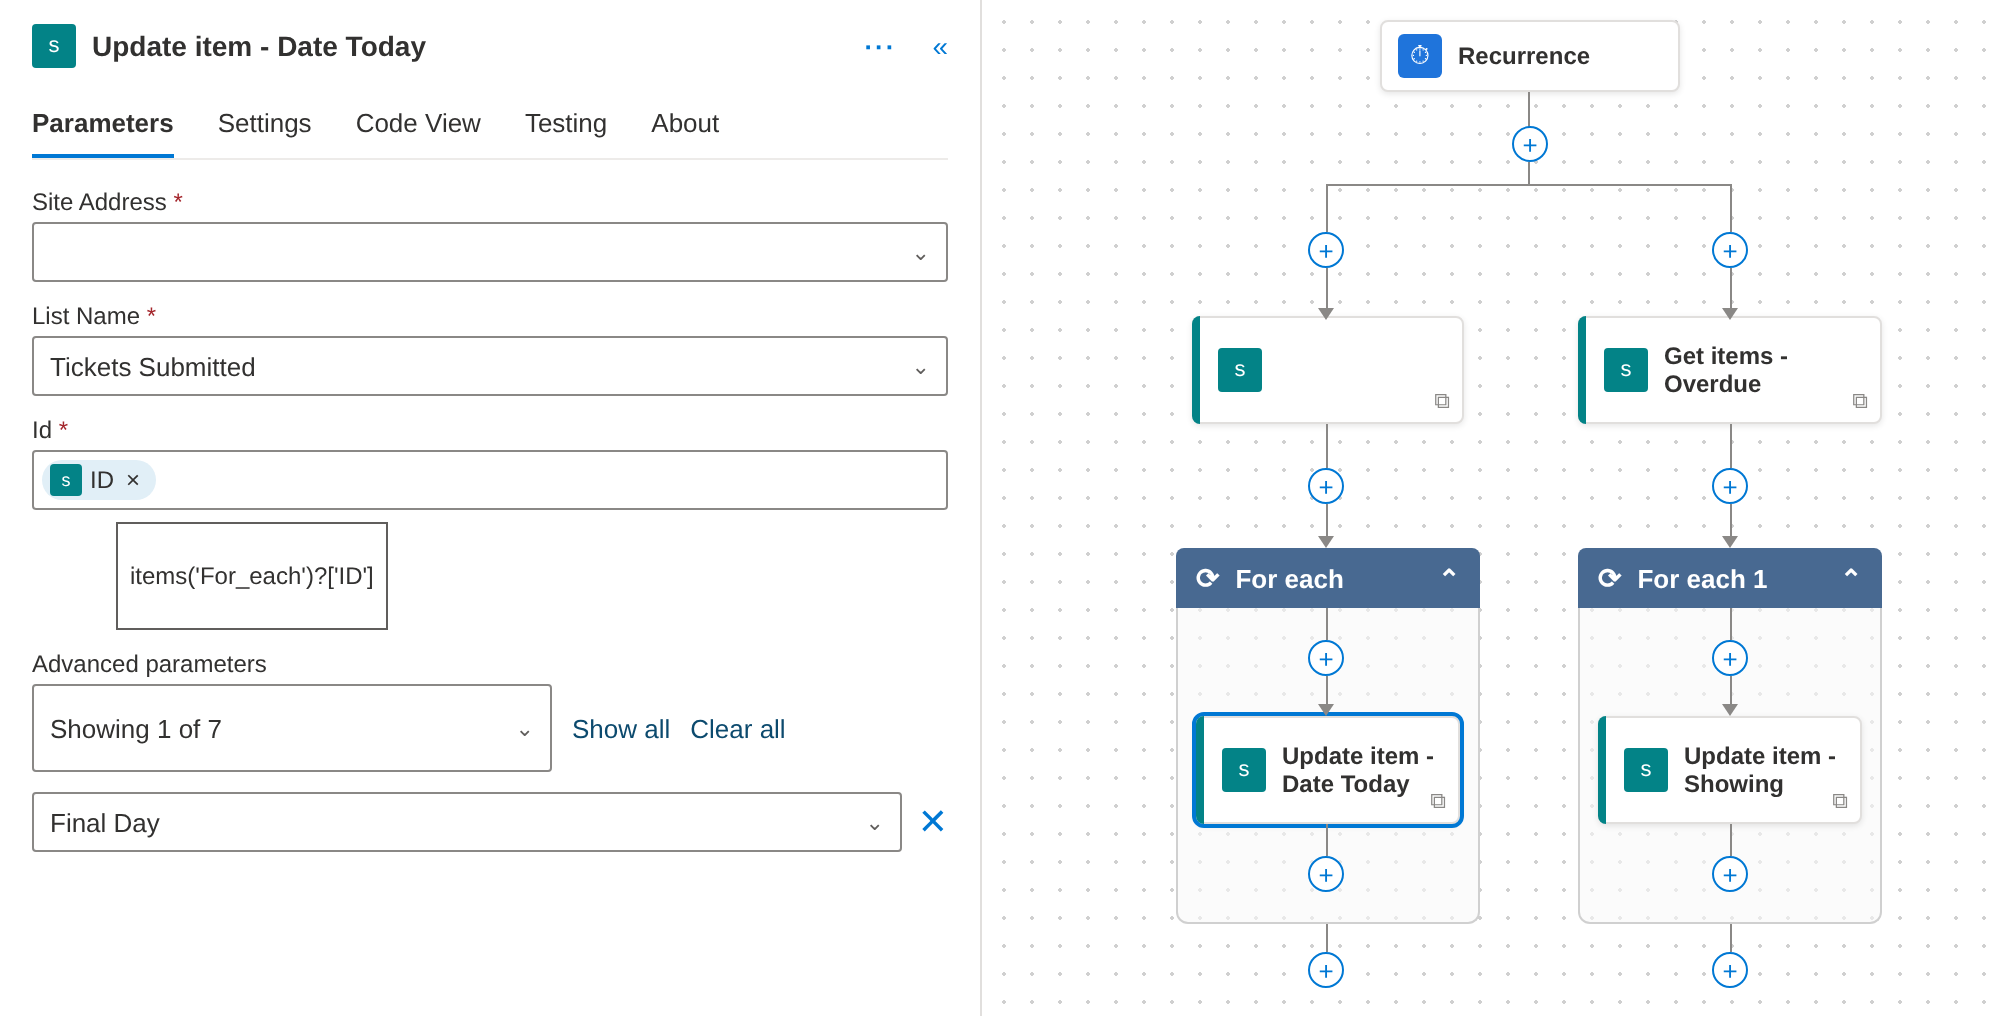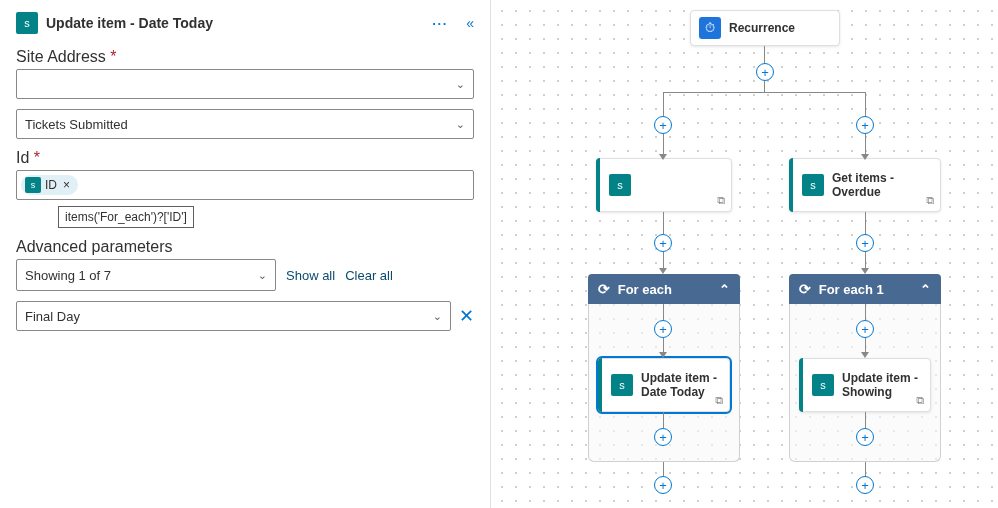--- a/index.html
+++ b/index.html
@@ -10,34 +10,34 @@
 .sp-icon { width: 22px; height: 22px; background: #038387; color: #fff; display: flex; align-items: center; justify-content: center; font-size: 11px; border-radius: 2px; flex-shrink: 0; }
 .hdr-title { font-weight: 600; font-size: 14px; flex: 1; }
 .hdr-dots { color: #0078d4; font-weight: bold; letter-spacing: 1px; cursor: pointer; }
 .hdr-collapse { color: #0078d4; margin-left: 10px; cursor: pointer; font-size: 14px; }
 
 .tabs { display: flex; gap: 22px; border-bottom: 1px solid #edebe9; margin-bottom: 14px; }
 .tab { padding: 6px 0 8px; font-size: 13px; cursor: pointer; border-bottom: 2px solid transparent; }
 .tab.active { border-bottom-color: #0078d4; font-weight: 600; }
 
 .field { margin-bottom: 10px; }
-.field-label { font-size: 16px; margin-bottom: 3px; display: block; }
+.field-label { font-size: 12px; margin-bottom: 3px; display: block; }
 .req::after { content: " *"; color: #a4262c; }
 .select-box { border: 1px solid #8a8886; border-radius: 2px; height: 30px; display: flex; align-items: center; padding: 0 8px; position: relative; cursor: pointer; background: #fff; }
 .select-box .chevron { margin-left: auto; font-size: 11px; color: #605e5c; }
 
 .token-row { border: 1px solid #8a8886; border-radius: 2px; min-height: 30px; padding: 4px; display: flex; align-items: center; }
 .token { background: #e1eff7; border-radius: 10px; padding: 2px 8px 2px 4px; display: inline-flex; align-items: center; gap: 4px; font-size: 12px; }
 .token .sp-icon { width: 16px; height: 16px; font-size: 9px; border-radius: 2px; }
 .token-x { cursor: pointer; margin-left: 2px; }
 
-.tooltip { border: 1px solid #605e5c; padding: 3px 6px; font-size: 12px; background: #fff; margin-top: 6px; margin-left: 42px; display: inline-block; }
+.tooltip { border: 1px solid #605e5c; padding: 19px 6px; font-size: 12px; background: #fff; margin-top: 6px; margin-left: 42px; display: inline-block; }
 
 .adv-row { display: flex; align-items: center; gap: 10px; }
-.adv-row .select-box { flex: 0 0 260px; height: 32px; }
+.adv-row .select-box { flex: 0 0 260px; height: 44px; }
 .link { color: #0c4a6e; font-size: 13px; cursor: pointer; }
 
 .status-row { display: flex; align-items: center; gap: 8px; }
 .status-row .select-box { flex: 1; gap: 44px; }
 .close-x { color: #0078d4; font-size: 18px; cursor: pointer; font-weight: 300; }
 
 .right-panel { flex: 1; border-left: 1px solid #e1dfdd; position: relative; background-image: radial-gradient(#d0d0d0 1px, transparent 1px); background-size: 14px 14px; background-position: 4px 4px; }
 .canvas { position: absolute; inset: 0; }
 
 .node { position: absolute; background: #fff; border: 1px solid #e1dfdd; border-radius: 4px; box-shadow: 0 1px 3px rgba(0,0,0,0.1); display: flex; align-items: center; padding: 8px; gap: 8px; font-size: 12px; }
@@ -61,30 +61,38 @@
 <body>
 
 <div class="left-panel">
   <div class="hdr">
     <div class="sp-icon">s</div>
     <div class="hdr-title">Update item - Date Today</div>
     <span class="hdr-dots">···</span>
     <span class="hdr-collapse">«</span>
   </div>
 
+  <div class="tabs">
+    <div class="tab active">Parameters</div>
+    <div class="tab">Settings</div>
+    <div class="tab">Code View</div>
+    <div class="tab">Testing</div>
+    <div class="tab">About</div>
+  </div>
 
   <div class="field">
     <label class="field-label req">Site Address</label>
     <div class="select-box">
       <span></span>
       <span class="chevron">⌄</span>
     </div>
   </div>
 
   <div class="field">
+    <label class="field-label req">List Name</label>
     <div class="select-box">
       <span>Tickets Submitted</span>
       <span class="chevron">⌄</span>
     </div>
   </div>
 
   <div class="field">
     <label class="field-label req">Id</label>
     <div class="token-row">
       <span class="token">

